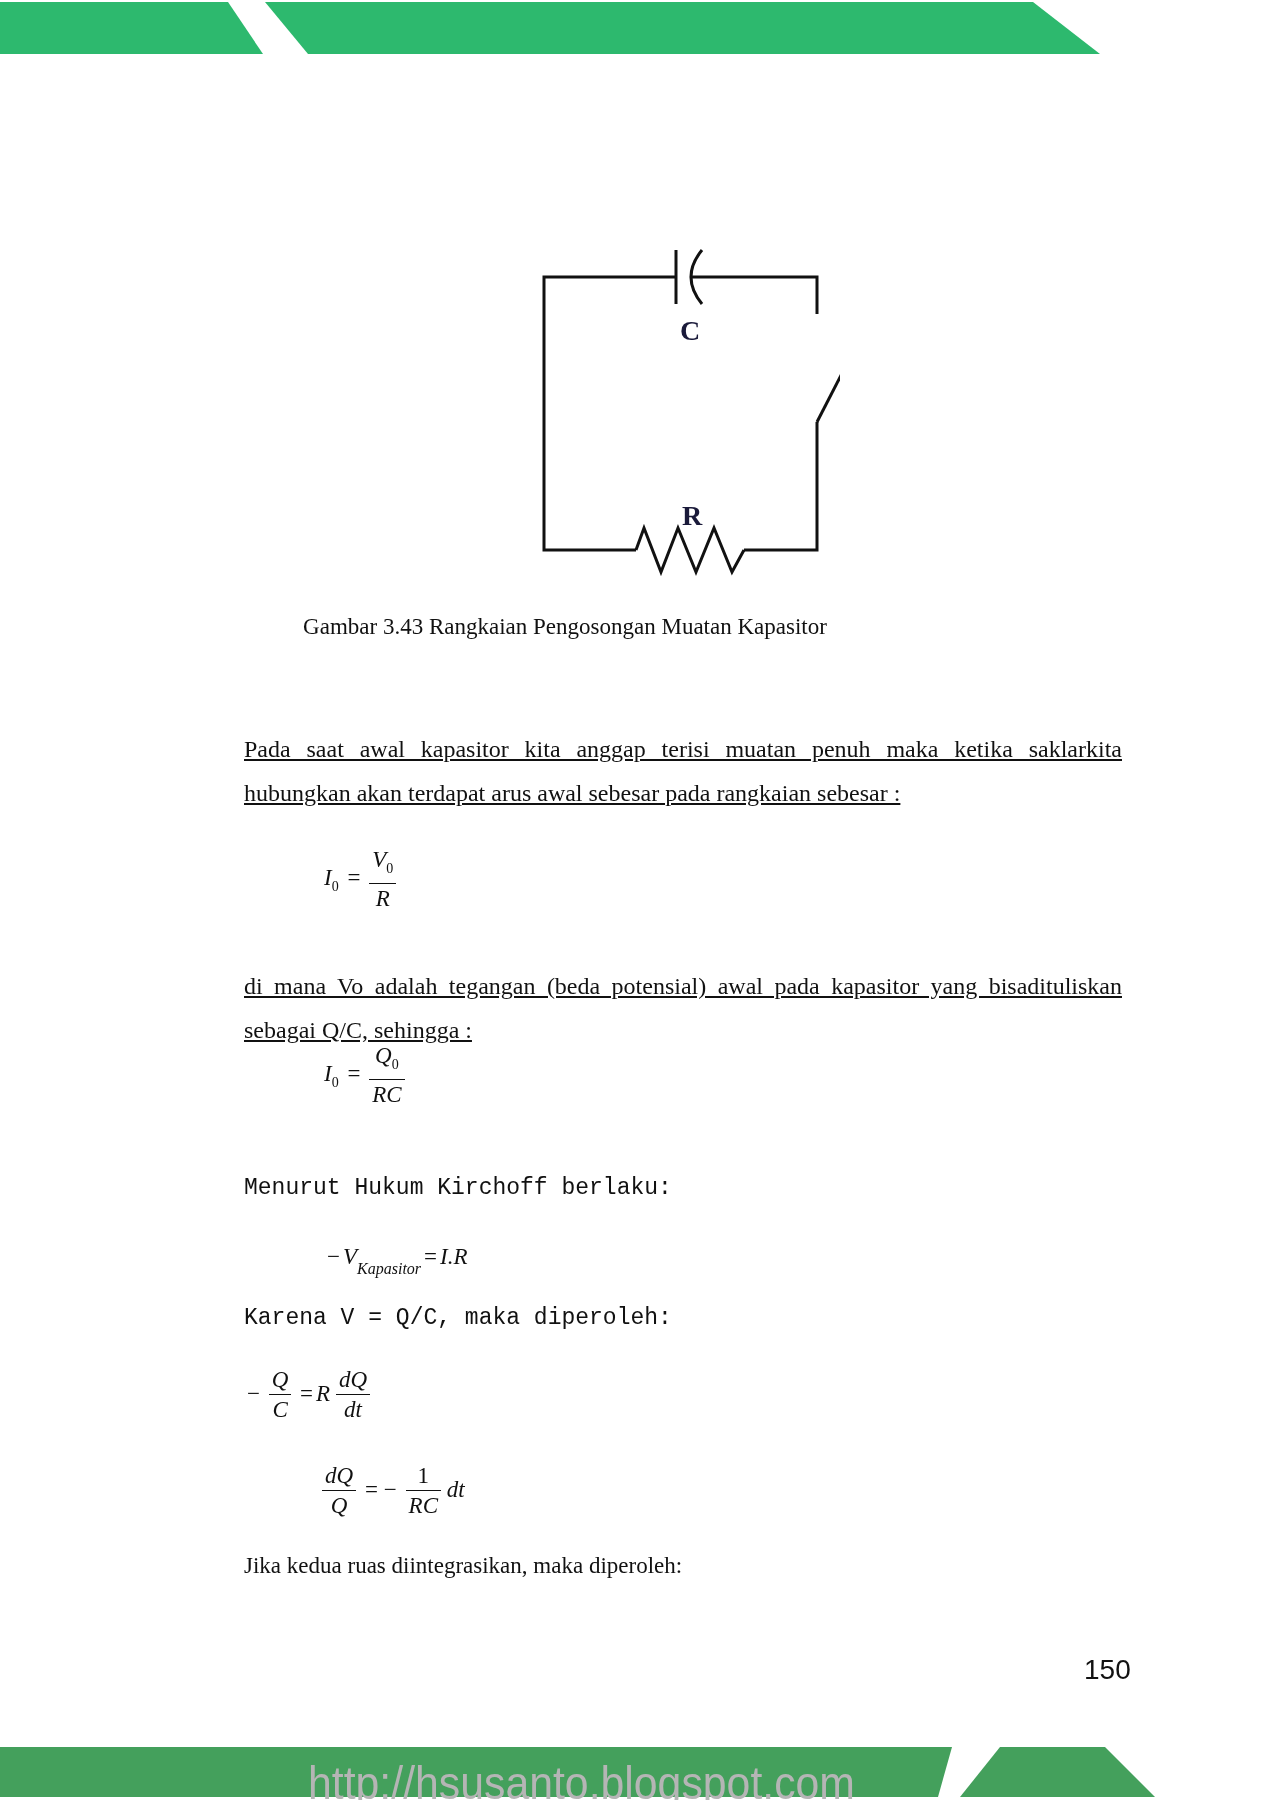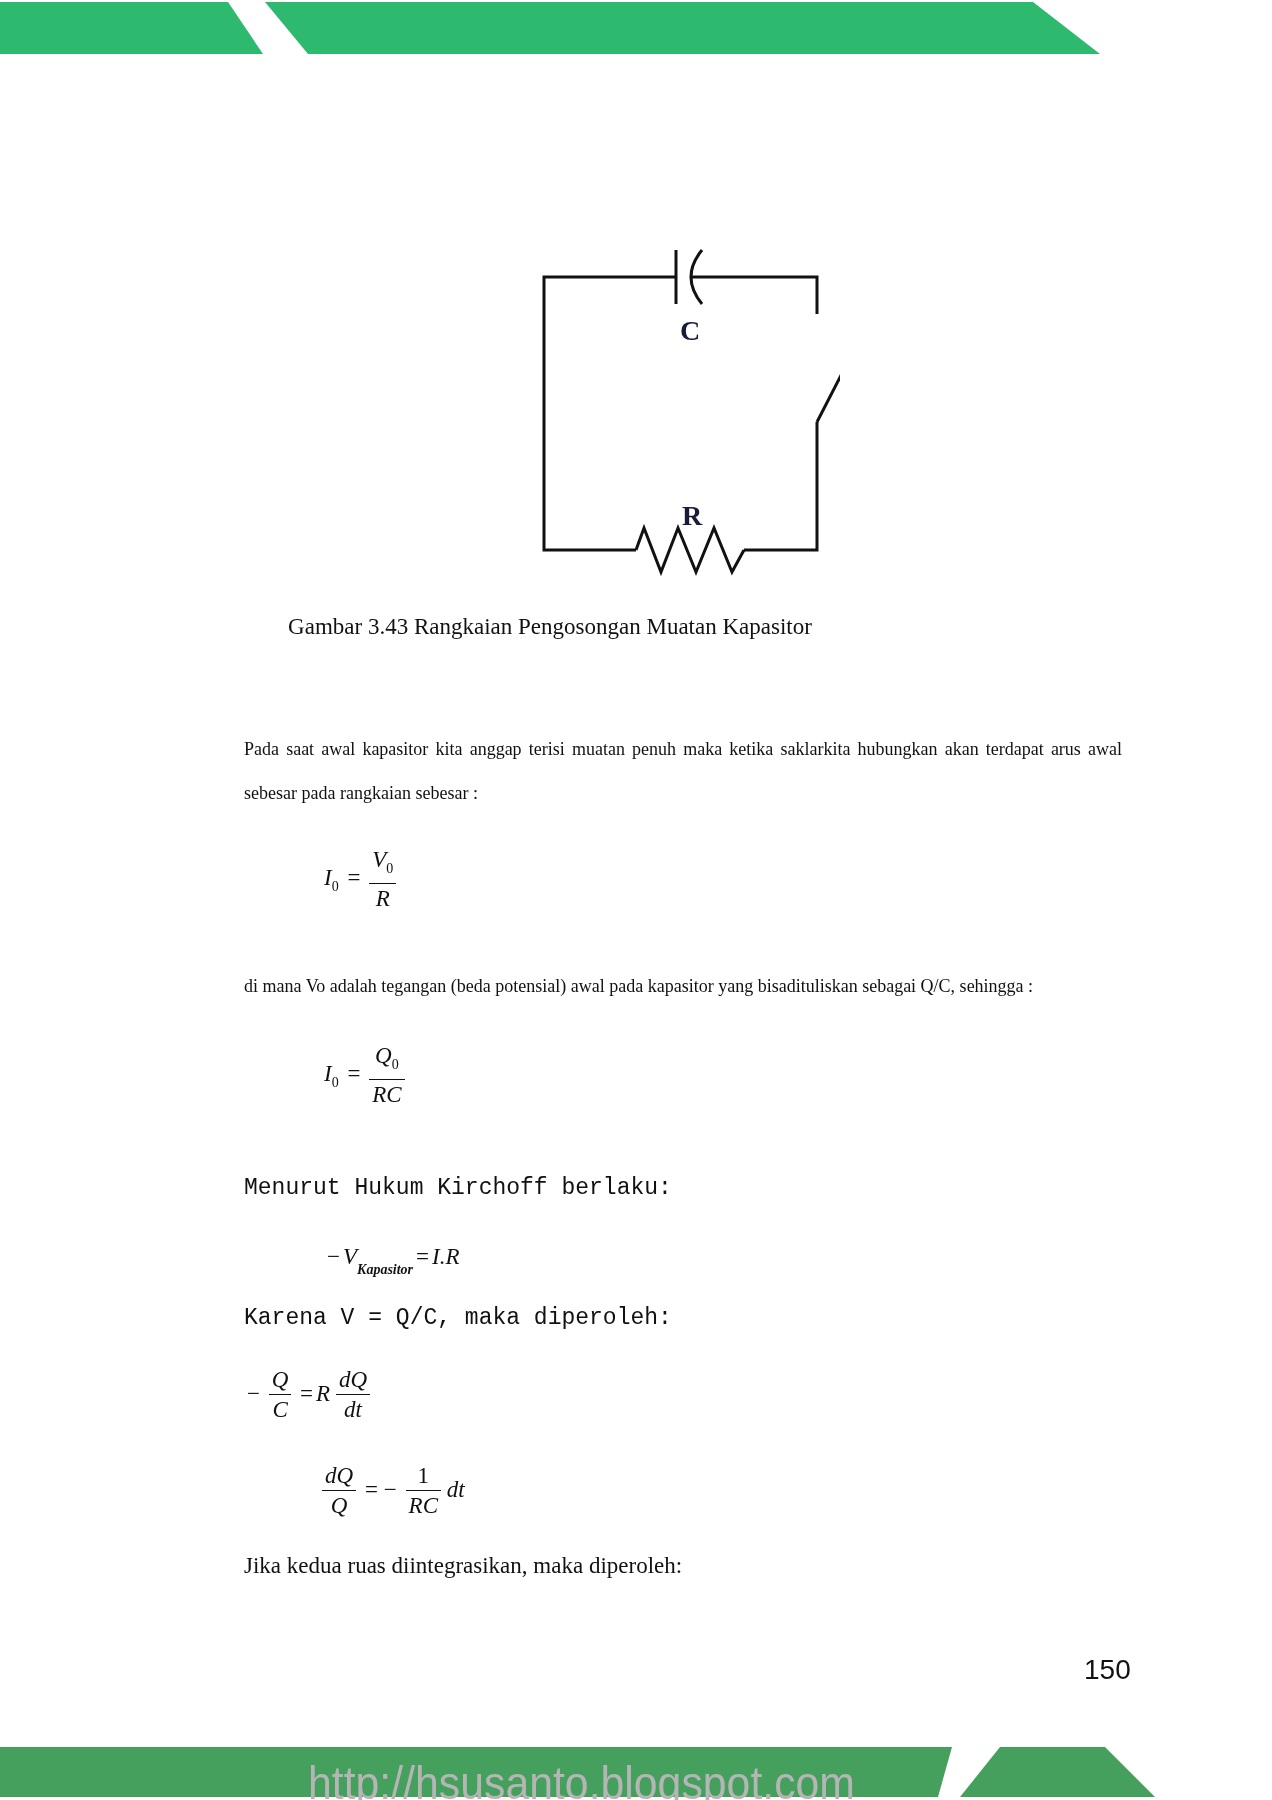--- a/index.html
+++ b/index.html
@@ -1,31 +1,31 @@
 <!DOCTYPE html>
 <html><head>
   <meta charset="utf-8">
   <style>
     html, body { margin: 0; padding: 0; background: #ffffff; }
     body { width: 1272px; height: 1800px; position: relative; overflow: hidden;
            font-family: "Liberation Serif", serif; color: #111; }
     .abs { position: absolute; }
     .band { position: absolute; left: 0; top: 0; }
-    .caption { position: absolute; left: 0; width: 1100px; top: 614px; text-align: center;
+    .caption { position: absolute; left: 15px; width: 1100px; top: 614px; text-align: center;
                font-size: 23px; }
-    .para { position: absolute; left: 244px; width: 878px; font-size: 18px; line-height: 44px;
-            text-align: justify; }
+    .para { position: absolute; left: 244px; width: 878px; font-size: 24px; line-height: 44px;
+            text-align: justify; text-decoration: underline; }
     .line { position: absolute; left: 244px; font-size: 23px; white-space: nowrap; }
     .eq { position: absolute; font-family: "Liberation Serif", serif; font-size: 23px; font-style: italic; margin-top: 10px; }
     .eq .up { font-style: normal; }
     .frac { display: inline-block; vertical-align: middle; text-align: center; }
     .frac .num { display: block; padding: 0 3px; border-bottom: 1.3px solid #111; line-height: 28px; }
     .frac .den { display: block; padding: 0 3px; line-height: 30px; }
     .sub { font-size: 14px; font-style: normal; vertical-align: -6px; }
-    .subi { font-size: 14px; font-style: italic; vertical-align: -10px; font-weight: bold; }
+    .subi { font-size: 16px; font-style: italic; vertical-align: -10px; }
     .op { font-style: normal; padding: 0 3px; }
     .pagenum { position: absolute; left: 1084px; top: 1654px; font-family: "Liberation Sans", sans-serif;
                font-size: 28px; }
     .url { position: absolute; left: 308px; top: 1760px; font-family: "Liberation Sans", sans-serif;
            font-size: 46px; color: #b5b5b5; letter-spacing: 0px; line-height: 46px; white-space: nowrap;
            transform: scaleX(0.93); transform-origin: left top; }
   </style>
 </head>
 <body>
 

